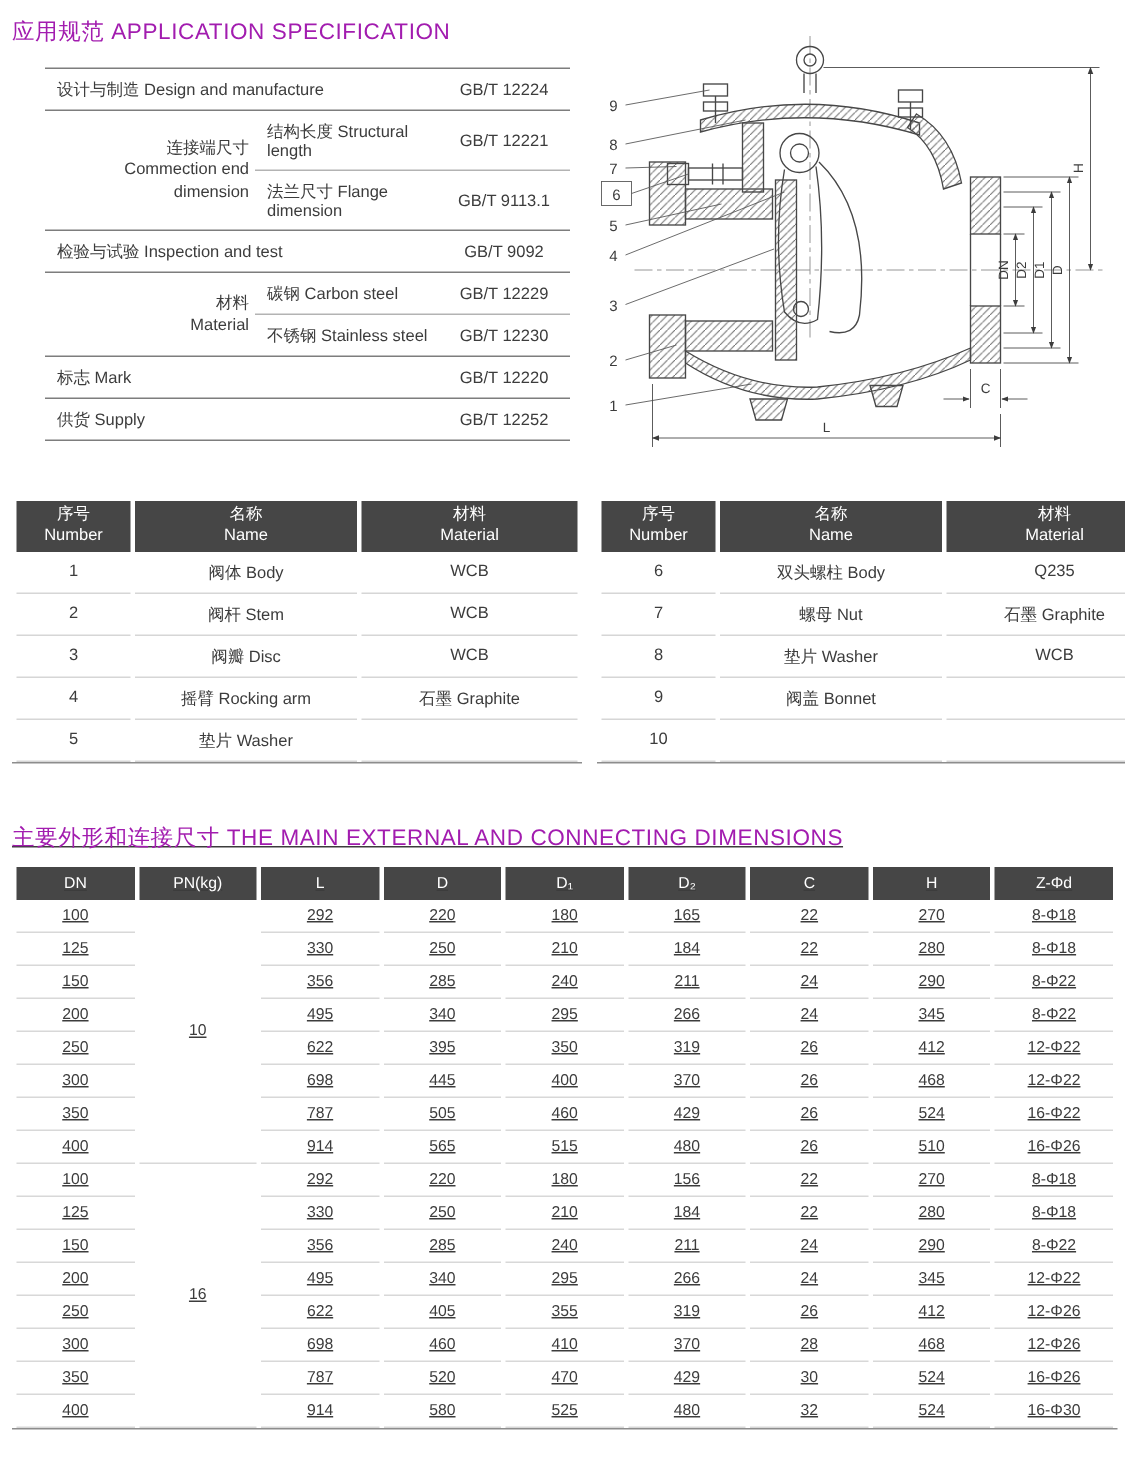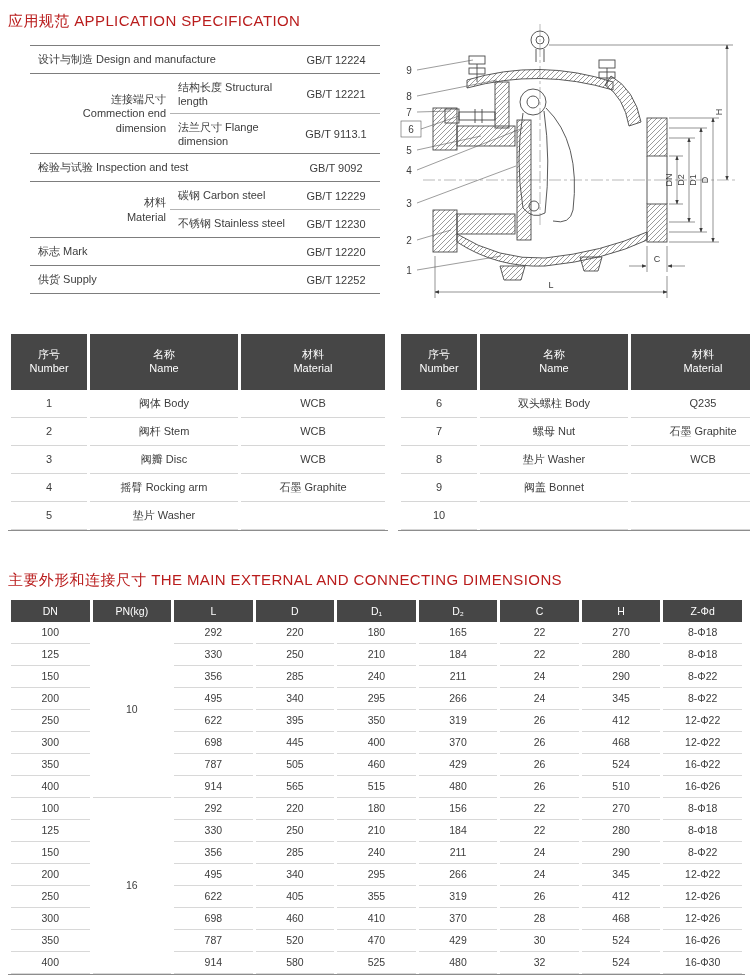--- a/index.html
+++ b/index.html
@@ -1,44 +1,44 @@
 <!DOCTYPE html>
 <html><head>
 <meta charset="utf-8">
 <style>
   html, body { margin:0; padding:0; background:#ffffff; }
   body { width:750px; font-family:"Liberation Sans", sans-serif; color:#3c3c3c; }
   .page { width:750px; box-sizing:border-box; padding:12px 5px 10px 8px; }
 
-  .section-title { font-size:15px; font-weight:500; color:#b91c1c; letter-spacing:0.4px; margin:0; }
+  .section-title { font-size:15px; font-weight:500; color:#a21caf; letter-spacing:0.4px; margin:0; }
 
   
   .section1 { position:relative; min-height:312px; }
   .section1 svg.drawing { position:absolute; top:-2px; right:0; }
 
   table.spec-table { border-collapse:collapse; width:350px; font-size:11px; margin:14px 0 0 22px;
                      border-bottom:1px solid #7d7d7d; }
   table.spec-table td { padding:6px 4px; vertical-align:middle; }
   table.spec-table tr.major > td { border-top:1px solid #7d7d7d; }
   table.spec-table tr.subrow > td { border-top:1px solid #b3b3b3; }
   .spec-table .lbl { padding-left:8px; }
   .spec-table .multi { white-space:pre-line; line-height:1.3;text-align:right; }
   .spec-table .val { text-align:center; }
 
   
   .section2 { margin-top:10px; }
   .parts-wrap { display:flex; gap:10px; margin-top:10px; }
   table.parts-table { width:368px; border-collapse:separate; border-spacing:3px 0; font-size:11px;
                       border-bottom:1px solid #8d8d8d; table-layout:fixed; }
-  table.parts-table th { background:#464646; color:#ffffff; font-weight:normal; padding:14px 2px; line-height:1.25; }
+  table.parts-table th { background:#464646; color:#ffffff; font-weight:normal; padding:3px 2px; line-height:1.25; }
   table.parts-table th span { display:block; }
   table.parts-table td { text-align:center; padding:6px 2px; height:15px; border-bottom:1px solid #d6d6d6; }
 
   
-  .section3 { margin-top:40px; }
+  .section3 { margin-top:40px;text-decoration:underline; }
   table.dims-table { width:737px; border-collapse:separate; border-spacing:3px 0; table-layout:fixed;
                      font-size:10.5px; margin-top:10px; border-bottom:1px solid #8d8d8d; }
   table.dims-table th { background:#464646; color:#ffffff; font-weight:normal; padding:5px 2px; }
   table.dims-table td { text-align:center; padding:4.5px 2px; border-bottom:1px solid #d8d8d8; }
   table.dims-table td.pn-cell { vertical-align:middle; }
 </style>
 </head>
 <body>
 
 <div class="page">

